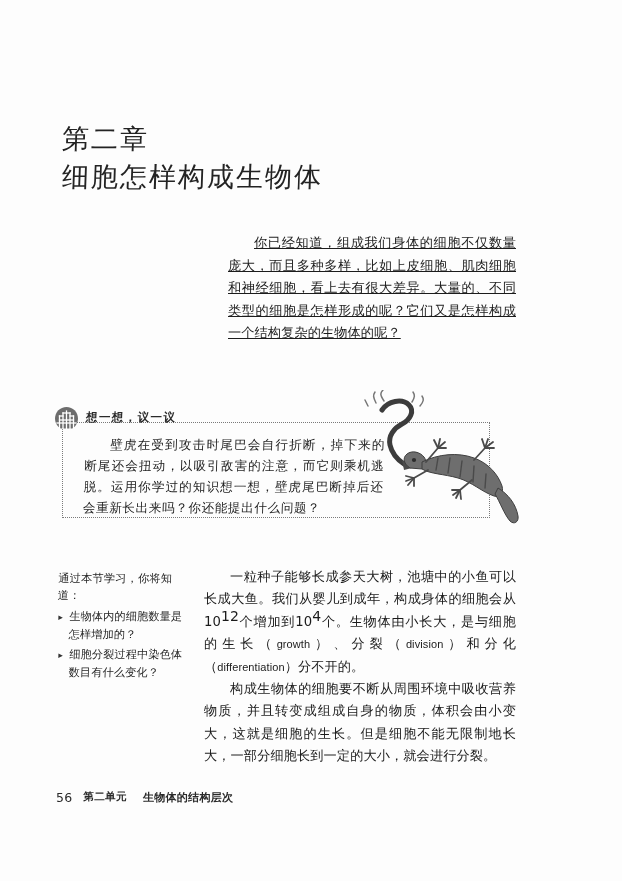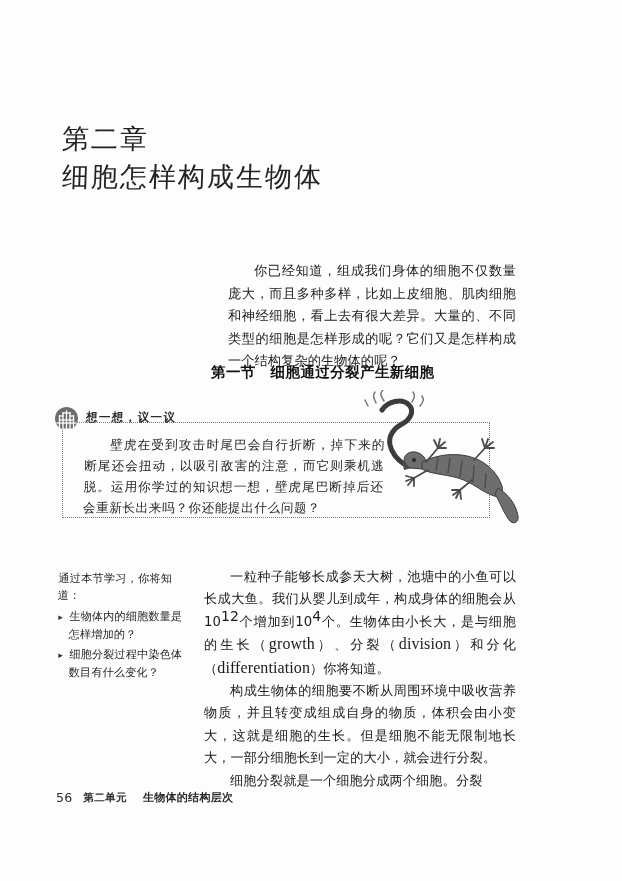--- a/index.html
+++ b/index.html
@@ -37,29 +37,30 @@
     transform: skewX(-2deg);
   }
   #chapter-title .line.big {
     font-size: 27px;
   }
 
   
   #intro-paragraph {
     position: absolute;
     left: 228px;
-    top: 260px;
+    top: 232px;
     width: 288px;
     font-family: "DejaVu Sans", "Liberation Sans", sans-serif;
     font-size: 13.2px;
     line-height: 22.5px;
     text-align: justify;
     text-indent: 26px;
     color: #1c1c1c;
     letter-spacing: 0.1px;
+    text-decoration: underline;
   }
 
   
   #section-heading {
     position: absolute;
     left: 211px;
     top: 363px;
     font-family: "DejaVu Sans", "Liberation Sans", sans-serif;
     font-size: 14.5px;
     font-weight: bold;
@@ -187,31 +188,31 @@
     color: #1b1b1b;
     letter-spacing: 0.1px;
     margin: 0;
   }
   .body-paragraph sup {
     font-size: 14px;
     vertical-align: super;
     line-height: 0;
   }
   .latin {
-    font-family: Liberation Serif, serif;
-    font-size: 16px;
+    font-family: Liberation Sans, sans-serif;
+    font-size: 11px;
   }
 
   
   #page-footer {
     position: absolute;
     left: 56px;
     top: 790px;
     display: flex;
-    align-items: flex-end;
+    align-items: flex-start;
     font-family: "DejaVu Sans", "Liberation Sans", sans-serif;
     color: #2a2a2a;
   }
   #footer-page-number {
     font-size: 12.5px;
     margin-right: 11px;
     letter-spacing: 0.2px;
   }
   #footer-unit {
     font-size: 10.6px;
@@ -230,21 +231,20 @@
 
 <div id="page">
 
   <div id="chapter-title">
     <div class="line">第二章</div>
     <div class="line big">细胞怎样构成生物体</div>
   </div>
 
   <div id="intro-paragraph">你已经知道，组成我们身体的细胞不仅数量庞大，而且多种多样，比如上皮细胞、肌肉细胞和神经细胞，看上去有很大差异。大量的、不同类型的细胞是怎样形成的呢？它们又是怎样构成一个结构复杂的生物体的呢？</div>
 
-  <div id="section-heading">第一节　细胞通过分裂产生新细胞</div>
 
   <div id="think-block">
 
     <div id="think-header">
       <svg id="seal-icon" viewBox="0 0 50 50">
         <path d="M25 4 C12.3 4 2 14.3 2 27 C2 35.5 6.5 42.9 13.2 46.9 L36.8 46.9 C43.5 42.9 48 35.5 48 27 C48 14.3 37.7 4 25 4 Z" fill="#6d6d6d"></path>
         <g stroke="#ffffff" stroke-width="2.6" fill="none" stroke-linecap="square">
           <path d="M25 12 L25 47"></path>
           <path d="M18 16 L18 47"></path>
           <path d="M32 16 L32 47"></path>
@@ -334,25 +334,24 @@
     </div>
 
     <div class="objective-item">
       <span class="objective-bullet">▸</span>
       <span class="objective-text">细胞分裂过程中染色体数目有什么变化？</span>
     </div>
   </div>
 
   <div id="body-column">
 
-    <p class="body-paragraph"><span>一粒种子能够长成参天大树，池塘中的小鱼可以长成大鱼。我们从婴儿到成年，构成身体的细胞会从10</span><sup>12</sup><span>个增加到10</span><sup>4</sup><span>个。生物体由小长大，是与细胞的生长（</span><span class="latin">growth</span><span>）、分裂（</span><span class="latin">division</span><span>）和分化（</span><span class="latin">differentiation</span><span>）你将知道。</span></p>
+    <p class="body-paragraph"><span>一粒种子能够长成参天大树，池塘中的小鱼可以长成大鱼。我们从婴儿到成年，构成身体的细胞会从10</span><sup>12</sup><span>个增加到10</span><sup>4</sup><span>个。生物体由小长大，是与细胞的生长（</span><span class="latin">growth</span><span>）、分裂（</span><span class="latin">division</span><span>）和分化（</span><span class="latin">differentiation</span><span>）分不开的。</span></p>
 
     <p class="body-paragraph">构成生物体的细胞要不断从周围环境中吸收营养物质，并且转变成组成自身的物质，体积会由小变大，这就是细胞的生长。但是细胞不能无限制地长大，一部分细胞长到一定的大小，就会进行分裂。</p>
 
-    <p class="body-paragraph">细胞分裂就是一个细胞分成两个细胞。分裂</p>
   </div>
 
   <div id="page-footer">
     <span id="footer-page-number">56</span>
     <span id="footer-unit">第二单元</span>
     <span id="footer-unit-title">生物体的结构层次</span>
   </div>
 
 </div>
 

